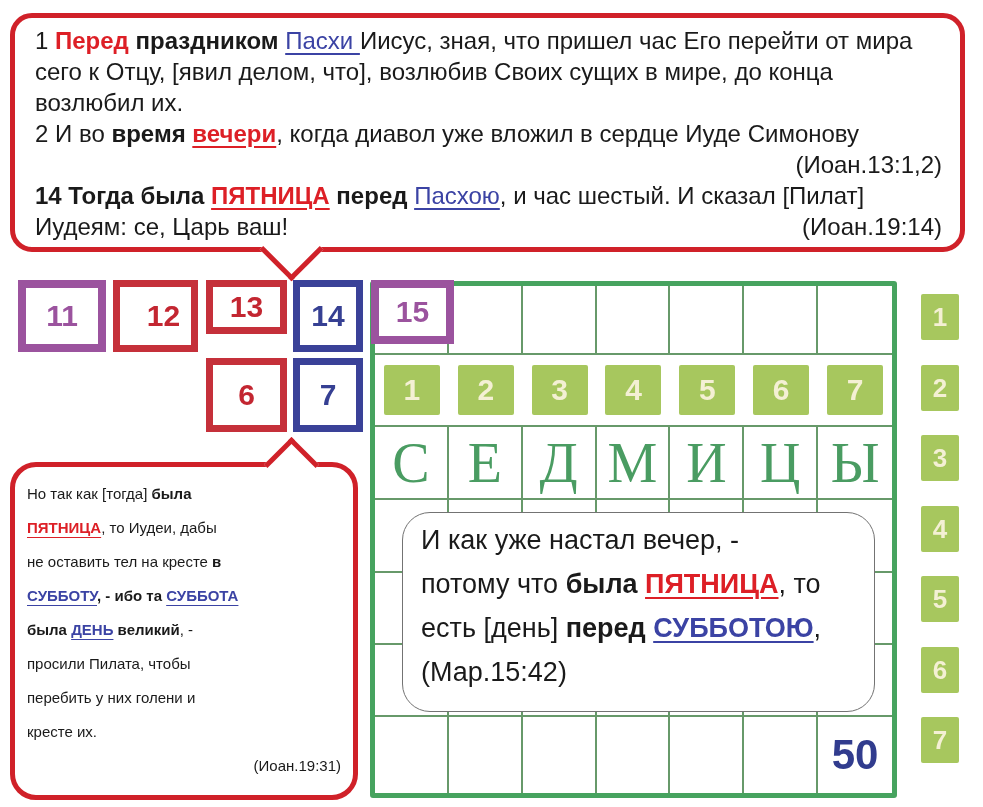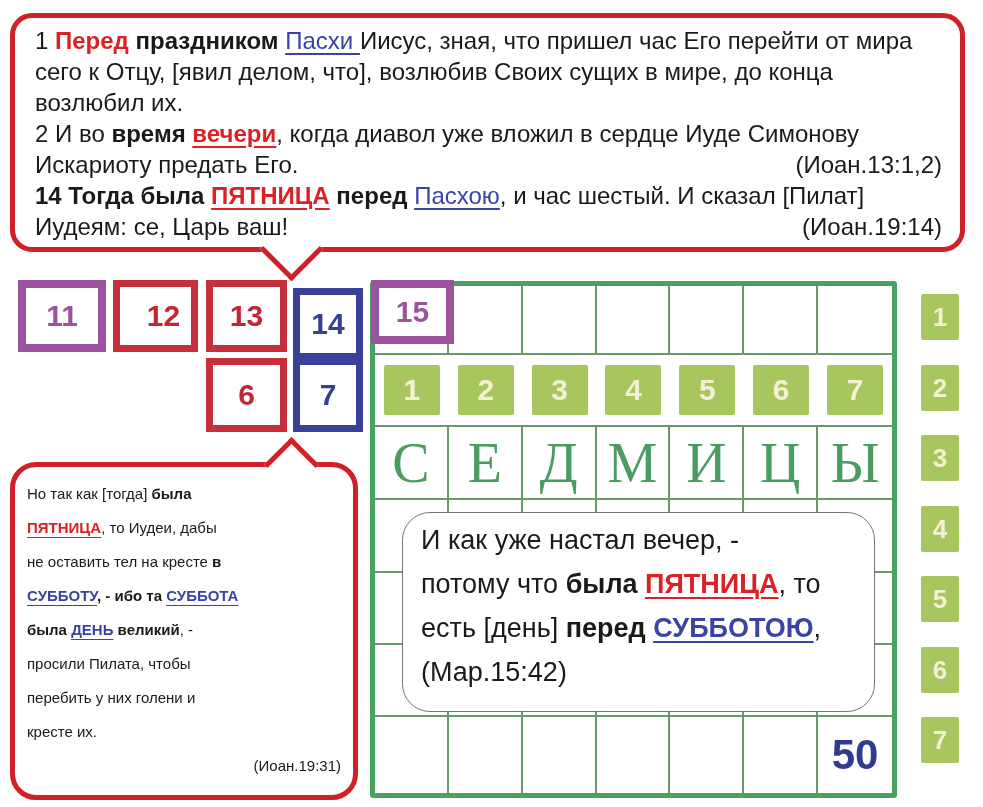--- a/index.html
+++ b/index.html
@@ -160,41 +160,40 @@
   </div>
 
 <div id="top-box" class="callout">
   <div class="tail" id="tail-down"></div>
   <div class="rich">
       <div class="tline"><span class="sg-p">1 </span><span class="sg-rb">Перед</span><span class="sg-b"> праздником </span><span class="sg-bu">Пасхи </span><span class="sg-p">Иисус, зная, что пришел час Его перейти от мира</span></div>
       <div class="tline"><span class="sg-p">сего к Отцу, [явил делом, что], возлюбив Своих сущих в мире, до конца</span></div>
       <div class="tline"><span class="sg-p">возлюбил их.</span></div>
       <div class="tline"><span class="sg-p">2 И во </span><span class="sg-b">время </span><span class="sg-rbu">вечери</span><span class="sg-p">, когда диавол уже вложил в сердце Иуде Симонову</span></div>
       <div class="tline hasref">
-        <span class="sg-p">Искариоту предать Его.</span>
         <span class="ref">(Иоан.13:1,2)</span>
       </div>
       <div class="tline"><span class="sg-b">14 Тогда была </span><span class="sg-rbu">ПЯТНИЦА</span><span class="sg-b"> перед </span><span class="sg-bu">Пасхою</span><span class="sg-p">, и час шестый. И сказал [Пилат]</span></div>
       <div class="tline hasref">
         <span class="sg-p">Иудеям: се, Царь ваш!</span>
         <span class="ref">(Иоан.19:14)</span>
       </div>
     </div>
 </div>
 
 <div class="daybox purple" style="left:18px;top:280px;width:88px;height:72px;">
     <span>11</span>
   </div>
 <div class="daybox red" style="left:113px;top:280px;width:85px;height:72px;padding-left:16px;">
     <span>12</span>
   </div>
-<div class="daybox red" style="left:206px;top:280px;width:81px;height:72px;">
+<div class="daybox red" style="left:206px;top:280px;width:81px;height:54px;">
     <span>13</span>
   </div>
-<div class="daybox blue" style="left:293px;top:288px;width:70px;height:72px;">
+<div class="daybox blue" style="left:293px;top:280px;width:70px;height:72px;">
     <span>14</span>
   </div>
 <div class="daybox purple" style="left:371px;top:280px;width:83px;height:64px;">
     <span>15</span>
   </div>
 
 <div class="daybox red" style="left:206px;top:358px;width:81px;height:74px;">
     <span>6</span>
   </div>
 <div class="daybox blue" style="left:293px;top:358px;width:70px;height:74px;">

